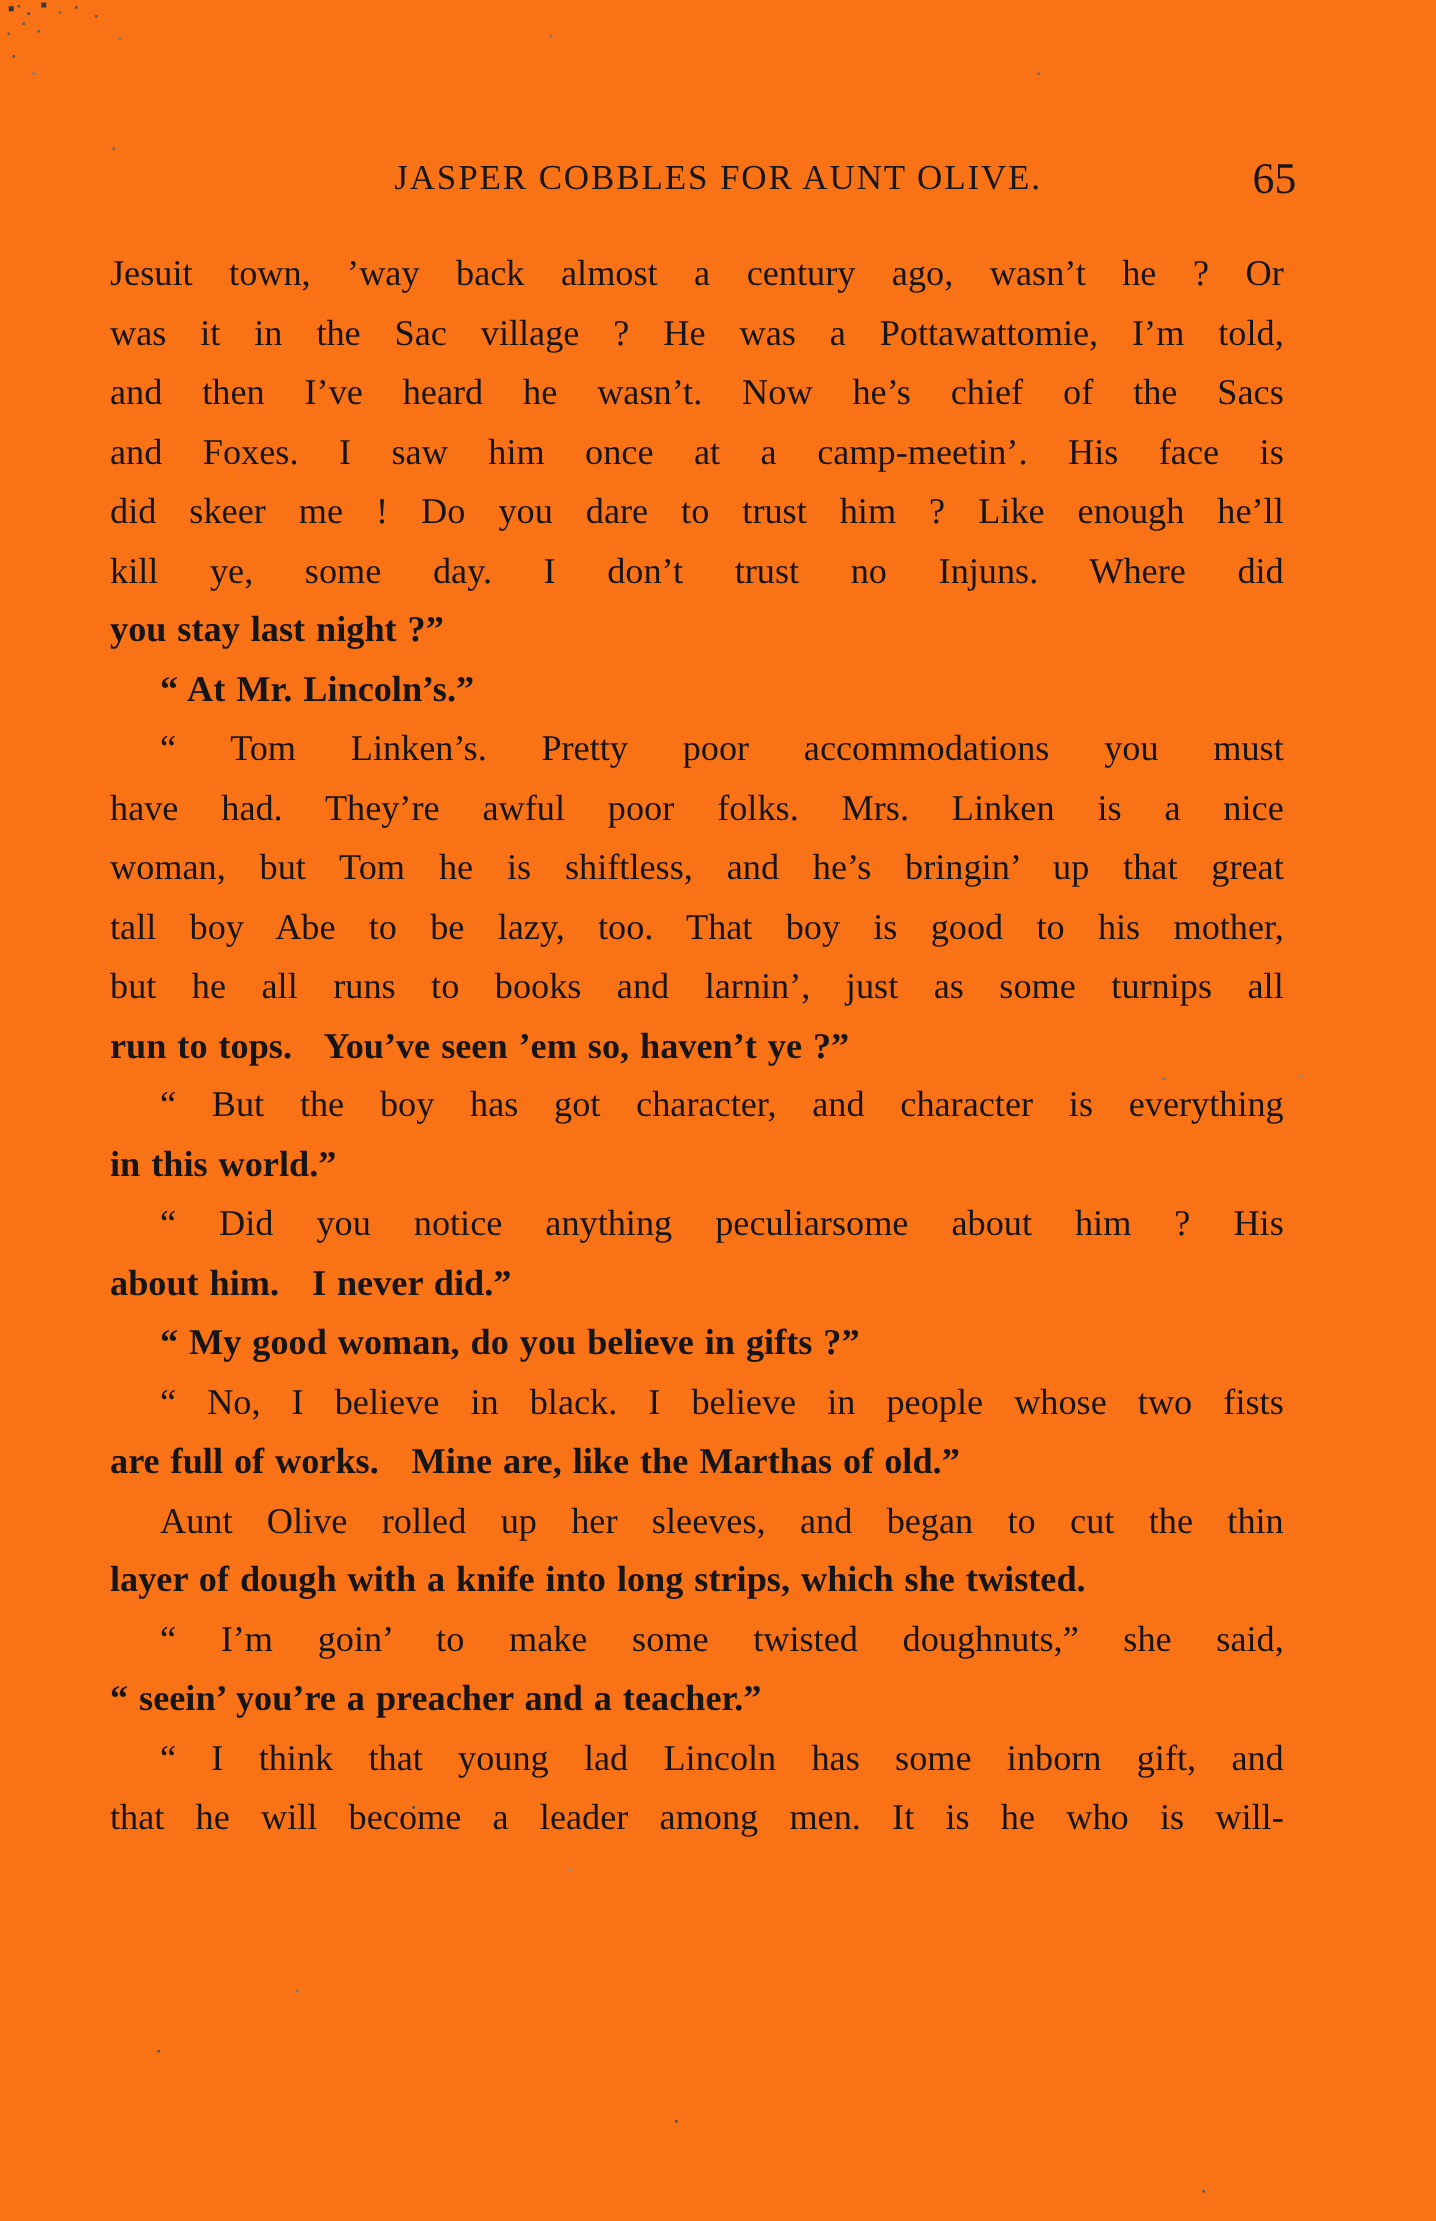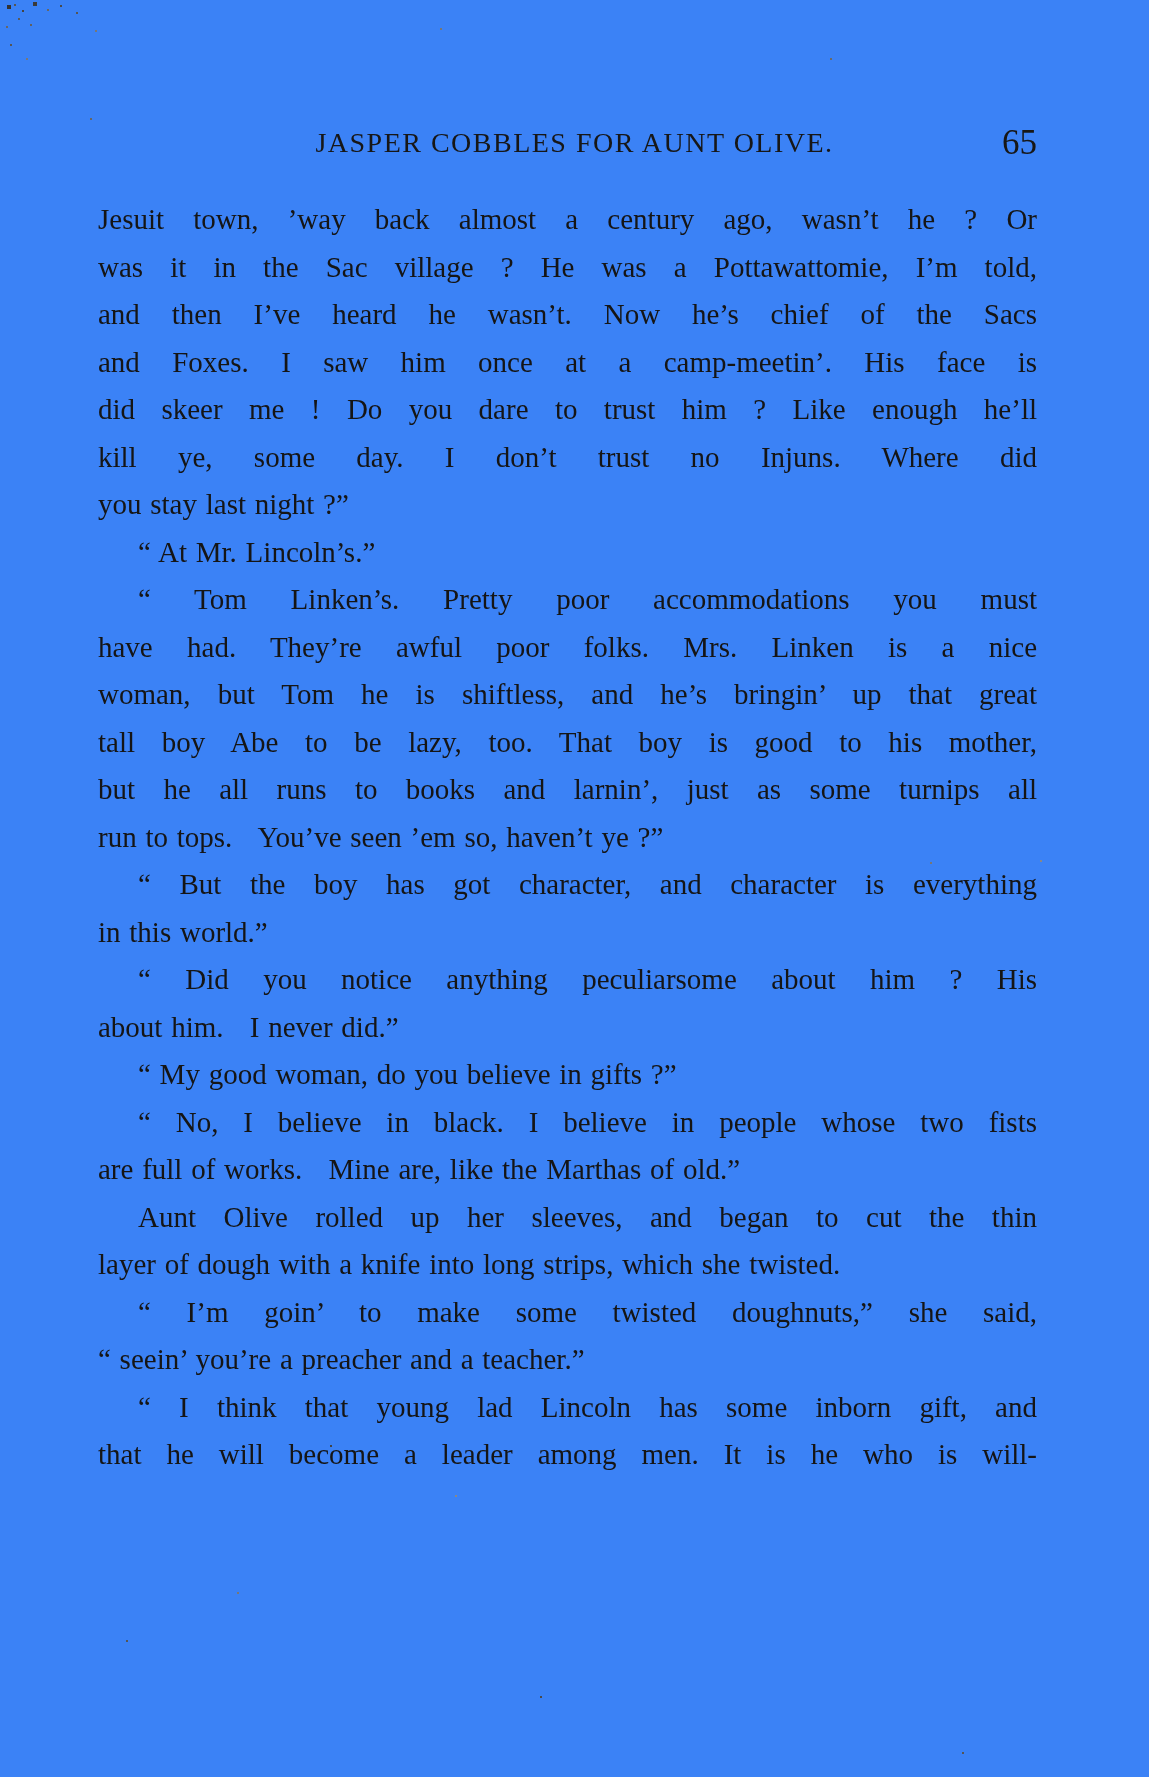--- a/index.html
+++ b/index.html
@@ -6,21 +6,21 @@
   body {
     width:1149px; height:1777px;
     background:#ffffff;
     font-family:"Liberation Serif","DejaVu Serif",serif;
     position:relative;
     overflow:hidden;
   }
   .page {
     position:absolute; left:0; top:0;
     width:1149px; height:1777px;
-    background:#3b82f6;
+    background:#f97316;
     color:#141414;
   }
   .running-head {
     position:absolute; top:121px; left:0;
     width:1149px; height:44px;
     line-height:44px;
   }
   .head-title {
     text-align:center;
     font-size:28px;
@@ -28,29 +28,29 @@
     color:#171717;
   }
   .page-num {
     position:absolute; right:112px; top:0;
     font-size:35px;
     line-height:44px;
     color:#171717;
   }
   .page-body {
     position:absolute;
-    left:98px; top:196px;
+    left:88px; top:196px;
     width:939px;
     font-size:29px;
     line-height:47.5px;
     word-spacing:1.5px;
     color:#151515;
   }
   .line { text-align:left; }
-  .line:not(.j) { white-space:pre-wrap; }
+  .line:not(.j) { white-space:pre-wrap;font-weight:bold; }
   .line.j { text-align:justify; text-align-last:justify; }
   .line.ind { text-indent:40px; }
   .it { }
   .noise {
     position:absolute; left:0; top:0;
     width:2px; height:2px; background:transparent;
     box-shadow:
       8px 6px 0 1px #333, 14px 4px 0 0 #555, 22px 10px 0 0 #444,
       34px 3px 0 1px #3a3a3a, 47px 9px 0 0 #666, 60px 5px 0 0 #4a4a4a,
       76px 12px 0 0 #555, 18px 18px 0 0 #5a5a5a, 6px 26px 0 0 #666,

